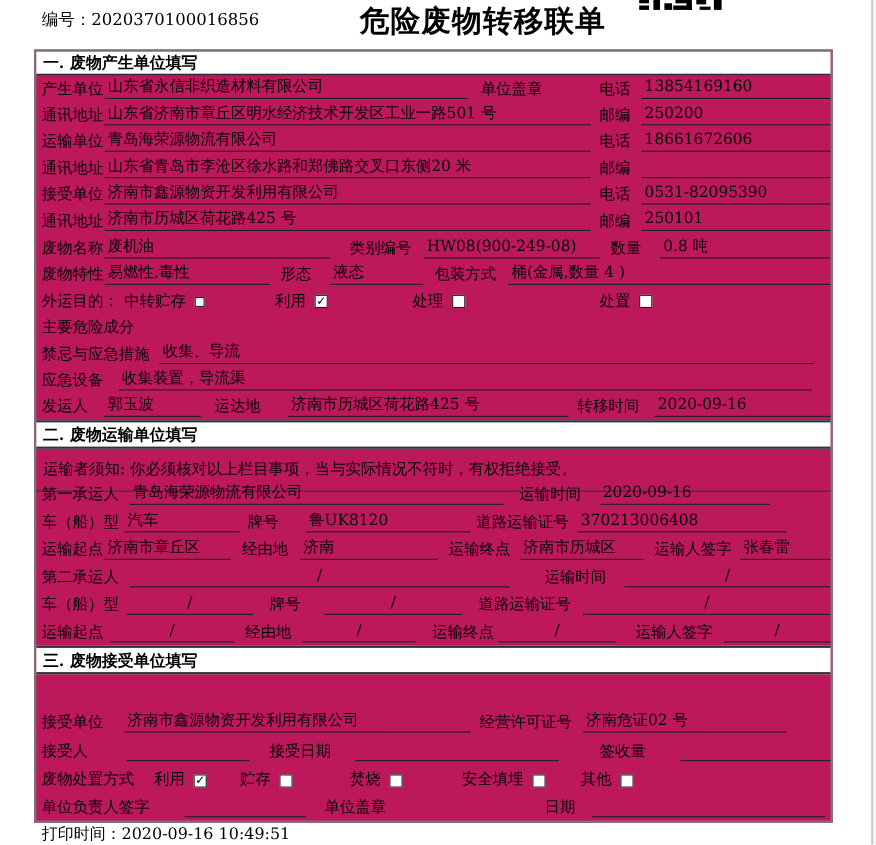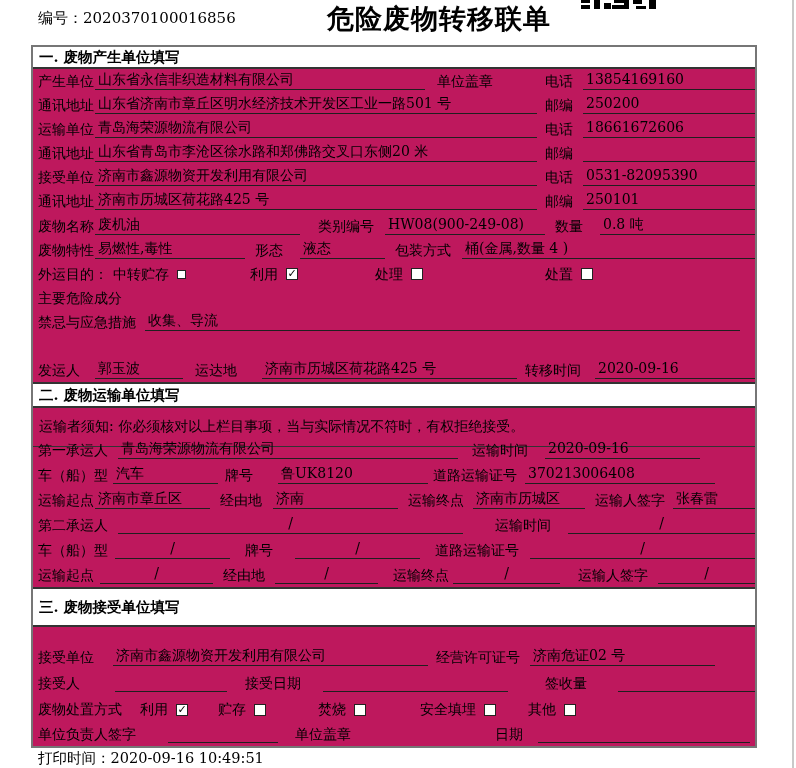--- a/index.html
+++ b/index.html
@@ -122,20 +122,24 @@
           <span class="box"></span>
         </span>
       </div>
       <div class="row" style="top: 238.693px; height: 24.1px;">
         <span class="lab" style="left: 5px;">主要危险成分</span>
       </div>
       <div class="row" style="top: 262.77px; height: 24.1px;">
         <span class="lab" style="left: 5px;">禁忌与应急措施</span>
         <span class="val" style="left: 112px; width: 595px;">收集、导流</span>
       </div>
+      <div class="row" style="top: 286.847px; height: 24.1px;">
+        <span class="lab" style="left: 5px;">应急设备</span>
+        <span class="val" style="left: 75px; width: 630px;">收集装置，导流渠</span>
+      </div>
       <div class="row" style="top: 310.924px; height: 24.1px;">
         <span class="lab" style="left: 5px;">发运人</span>
         <span class="val" style="left: 62px; width: 88px;">郭玉波</span>
         <span class="lab" style="left: 162px;">运达地</span>
         <span class="val" style="left: 229px; width: 255px;">济南市历城区荷花路425 号</span>
         <span class="lab" style="left: 492px;">转移时间</span>
         <span class="val" style="left: 562px; width: 160px;">2020-09-16</span>
       </div>
       <div class="sec-h mid" style="top: 335px; height: 26px;">二. 废物运输单位填写</div>
       <div class="row note-row" style="top: 361px; height: 39px;">运输者须知: 你必须核对以上栏目事项，当与实际情况不符时，有权拒绝接受。</div>
@@ -180,21 +184,21 @@
       <div class="row" style="top: 515px; height: 25px;">
         <span class="lab" style="left: 5px;">运输起点</span>
         <span class="val center" style="left: 67px; width: 113px;">/</span>
         <span class="lab" style="left: 190px;">经由地</span>
         <span class="val center" style="left: 242px; width: 103px;">/</span>
         <span class="lab" style="left: 360px;">运输终点</span>
         <span class="val center" style="left: 420px; width: 107px;">/</span>
         <span class="lab" style="left: 545px;">运输人签字</span>
         <span class="val center" style="left: 625px; width: 97px;">/</span>
       </div>
-      <div class="sec-h mid" style="top: 540px; height: 40px;">三. 废物接受单位填写</div>
+      <div class="sec-h mid" style="top: 540px; height: 26px;">三. 废物接受单位填写</div>
       <div class="row" style="top: 596px; height: 26px;">
         <span class="lab" style="left: 5px;">接受单位</span>
         <span class="val" style="left: 80px; width: 315px;">济南市鑫源物资开发利用有限公司</span>
         <span class="lab" style="left: 403px;">经营许可证号</span>
         <span class="val" style="left: 497px; width: 185px;">济南危证02 号</span>
       </div>
       <div class="row" style="top: 622px; height: 26px;">
         <span class="lab" style="left: 5px;">接受人</span>
         <span class="val" style="left: 82px; width: 112px;"></span>
         <span class="lab" style="left: 212px;">接受日期</span>

